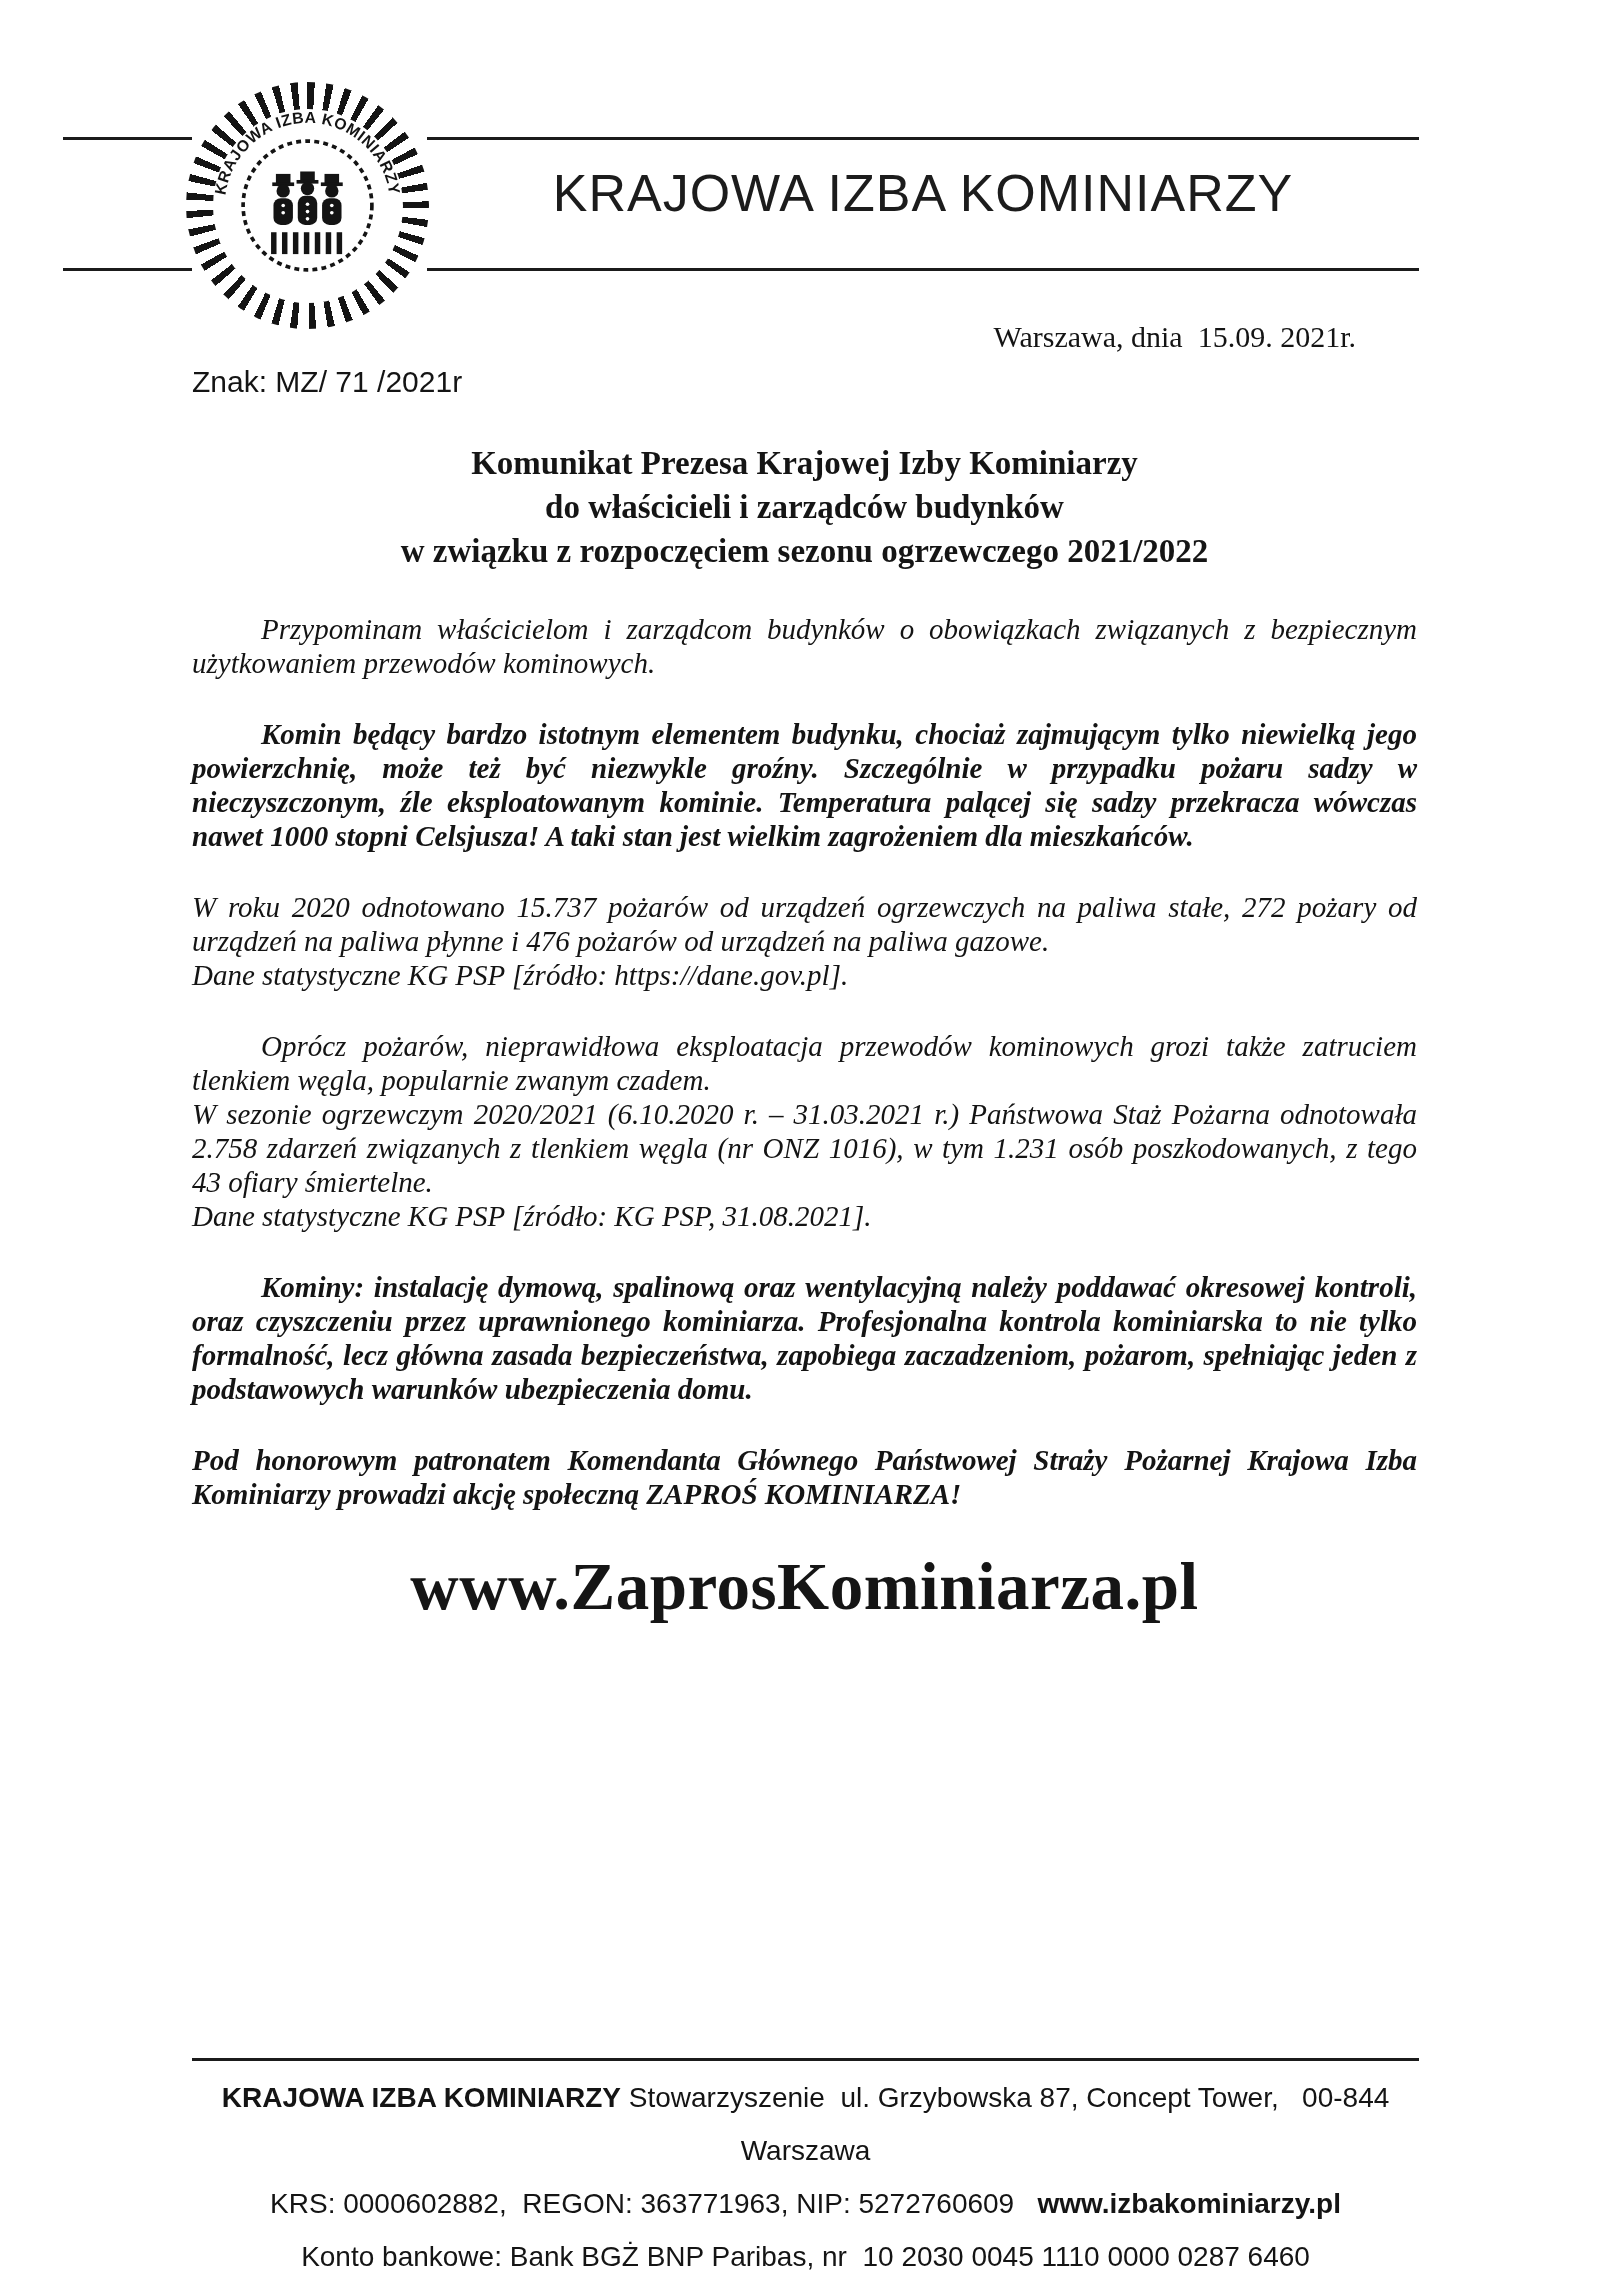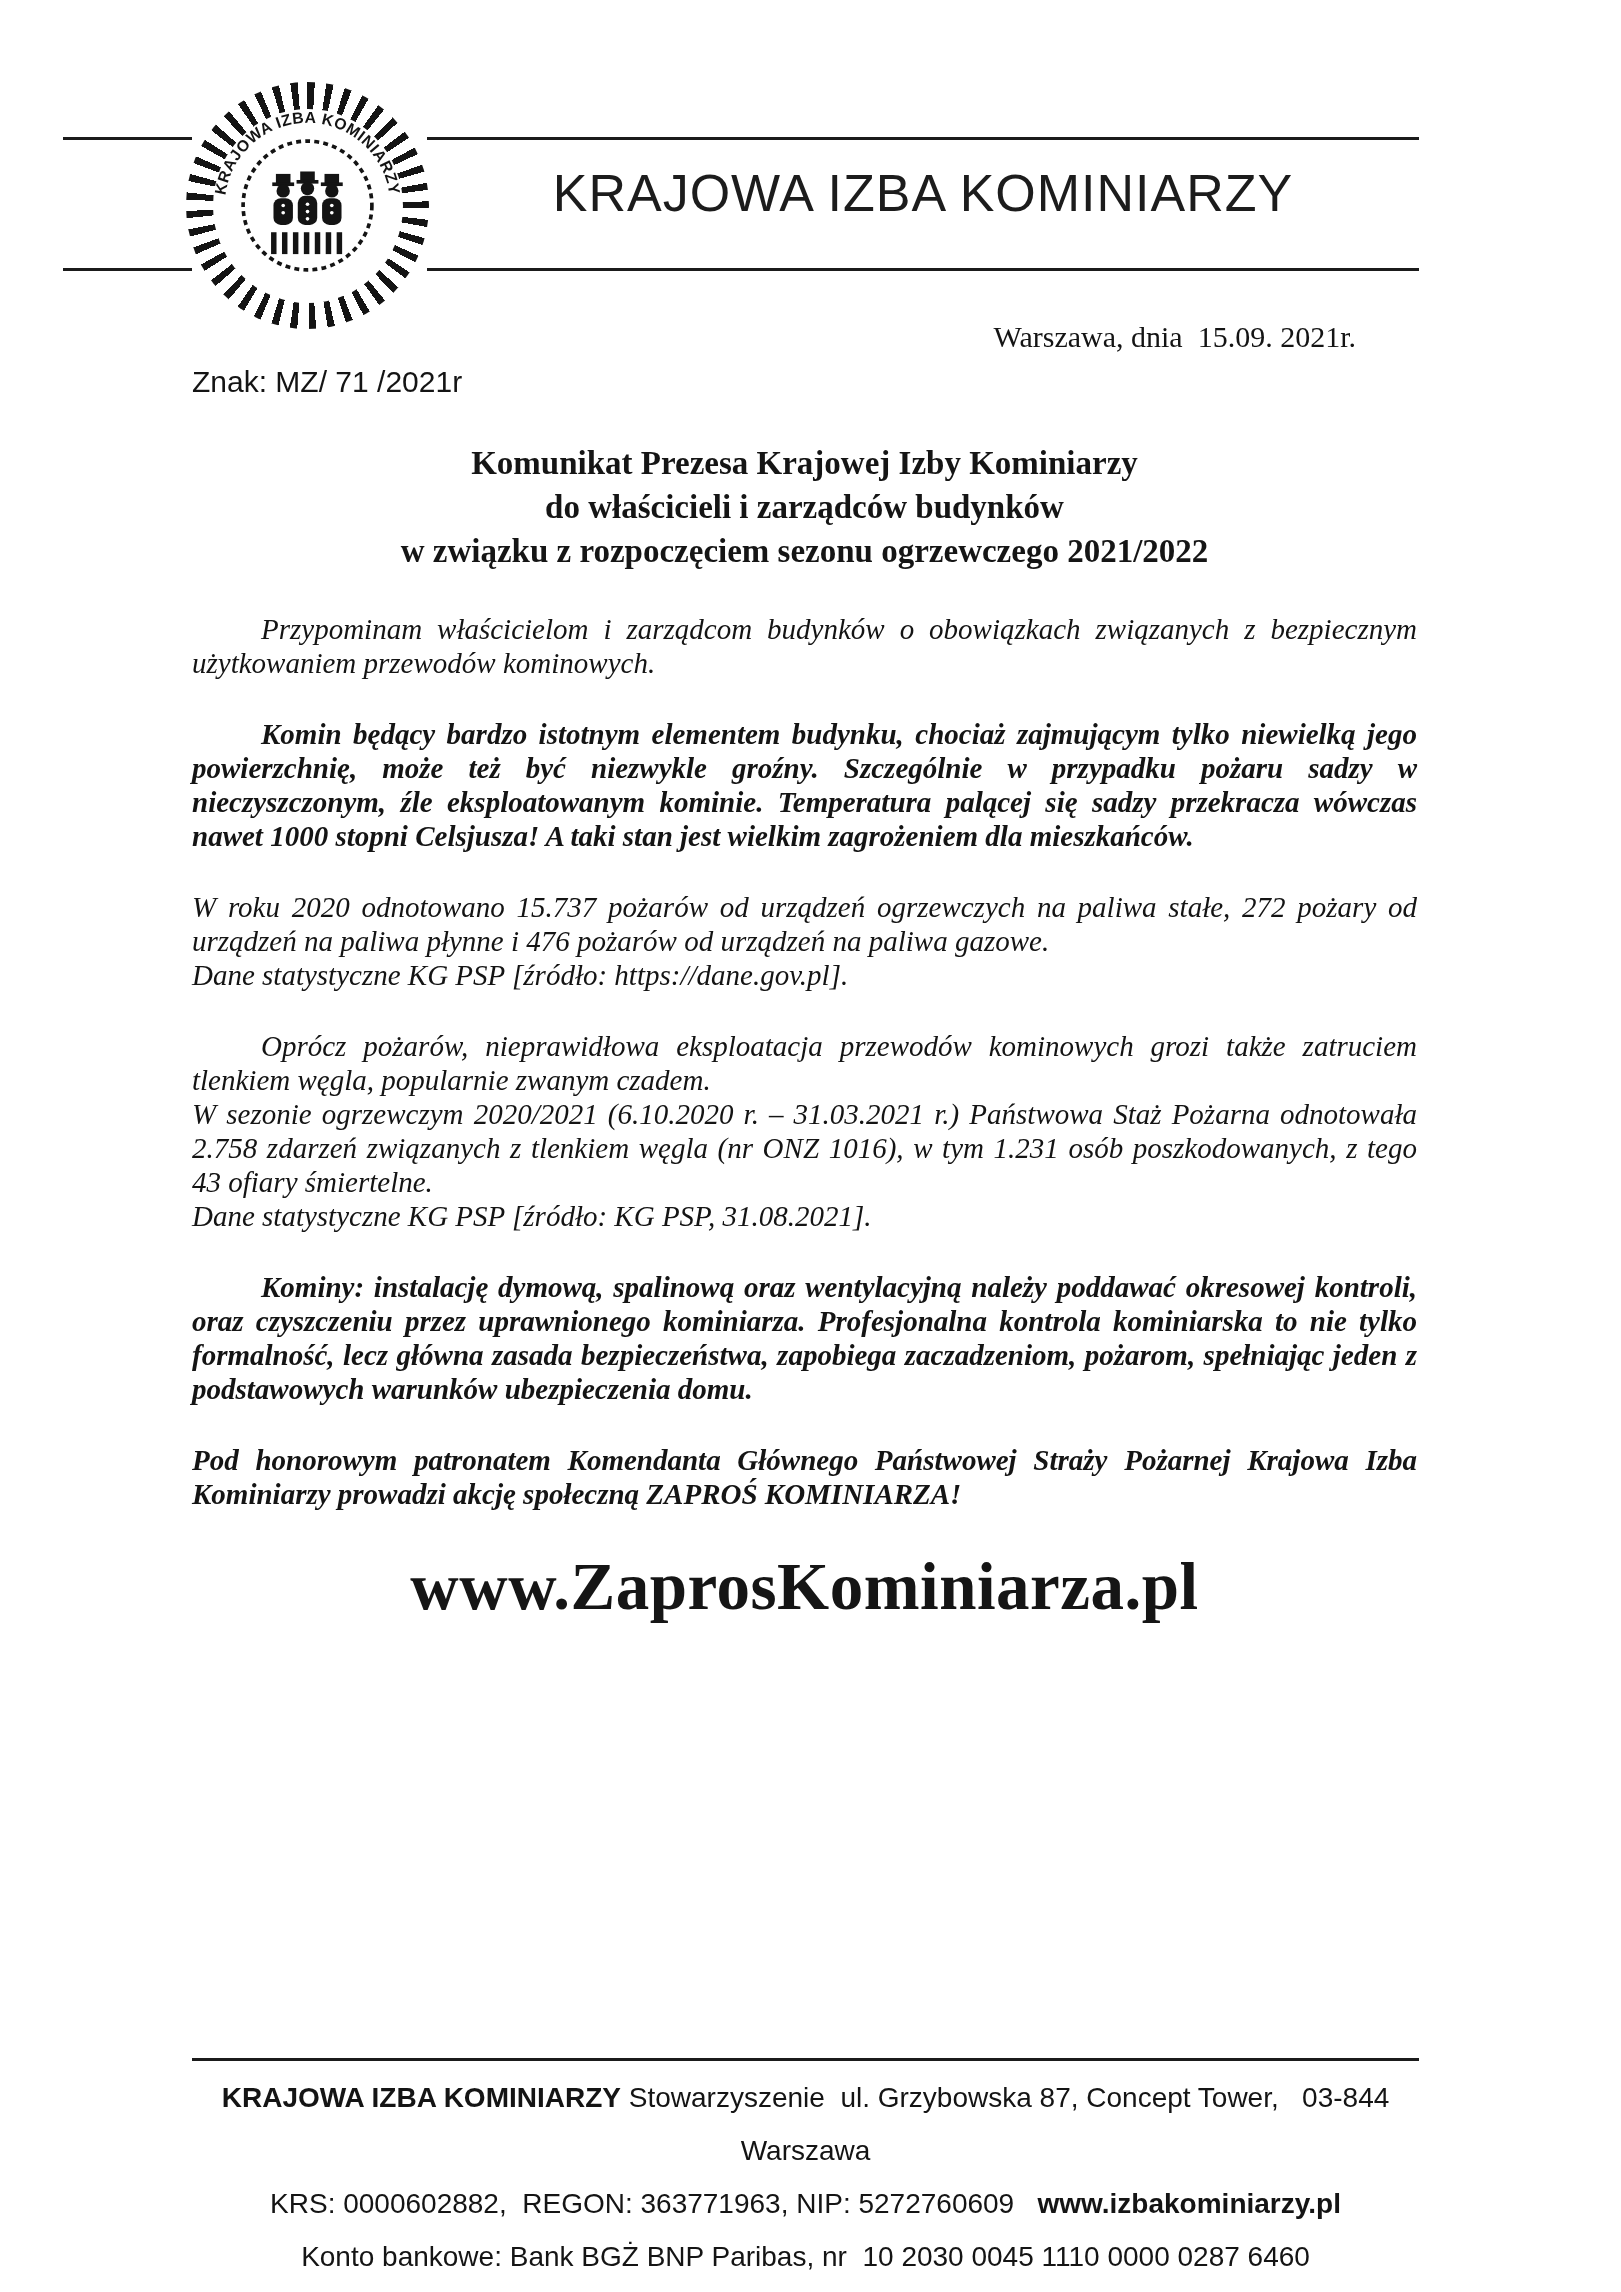--- a/index.html
+++ b/index.html
@@ -160,19 +160,19 @@
 
     <p class="indent gap bold">Kominy: instalację dymową, spalinową oraz wentylacyjną należy poddawać okresowej kontroli, oraz czyszczeniu przez uprawnionego kominiarza. Profesjonalna kontrola kominiarska to nie tylko formalność, lecz główna zasada bezpieczeństwa, zapobiega zaczadzeniom, pożarom, spełniając jeden z podstawowych warunków ubezpieczenia domu.</p>
 
     <p class="bold gap">Pod honorowym patronatem Komendanta Głównego Państwowej Straży Pożarnej Krajowa Izba Kominiarzy prowadzi akcję społeczną ZAPROŚ KOMINIARZA!</p>
 
     <div class="website">www.ZaprosKominiarza.pl</div>
   </div>
 
   <div class="footer">
     <div class="footer-rule"></div>
-    <div class="footer-line"><span class="bold">KRAJOWA IZBA KOMINIARZY</span><span> Stowarzyszenie  ul. Grzybowska 87, Concept Tower,   03-844 Warszawa</span></div>
+    <div class="footer-line"><span class="bold">KRAJOWA IZBA KOMINIARZY</span><span> Stowarzyszenie  ul. Grzybowska 87, Concept Tower,   00-844 Warszawa</span></div>
     <div class="footer-line"><span>KRS: 0000602882,  REGON: 363771963, NIP: 5272760609   </span><span class="bold">www.izbakominiarzy.pl</span></div>
     <div class="footer-line">Konto bankowe: Bank BGŻ BNP Paribas, nr  10 2030 0045 1110 0000 0287 6460</div>
   </div>
 
 </div>
 
 
 </body></html>

